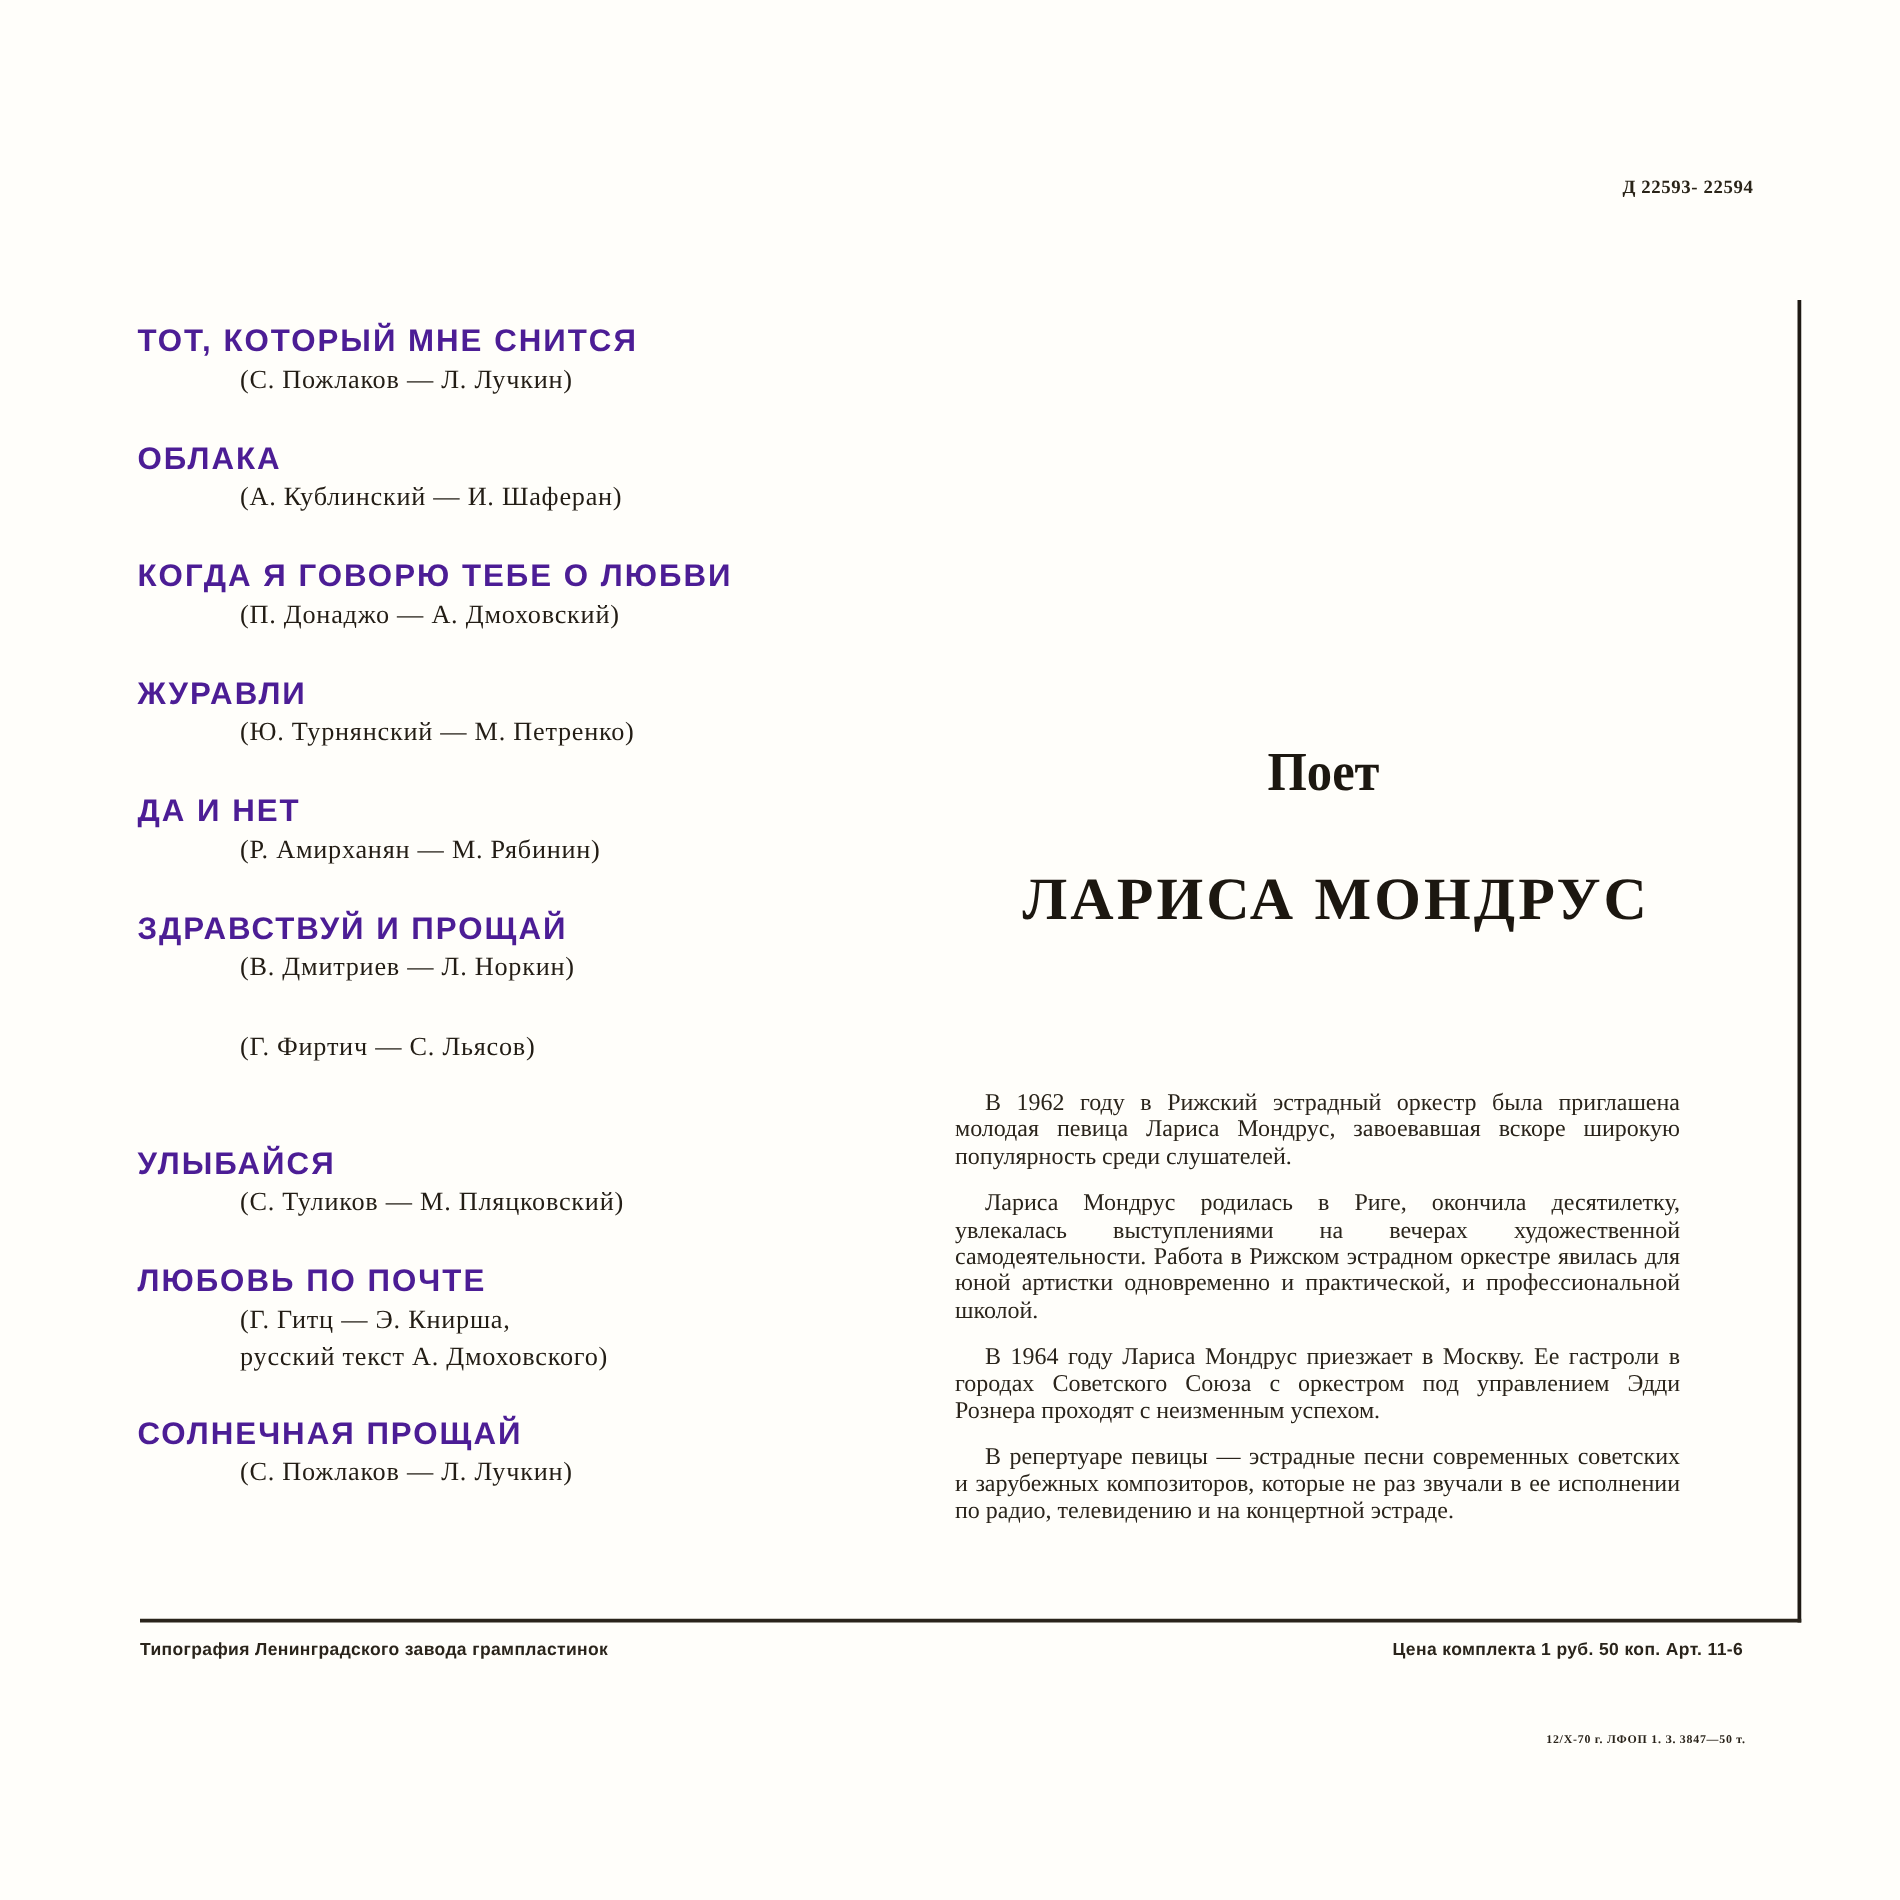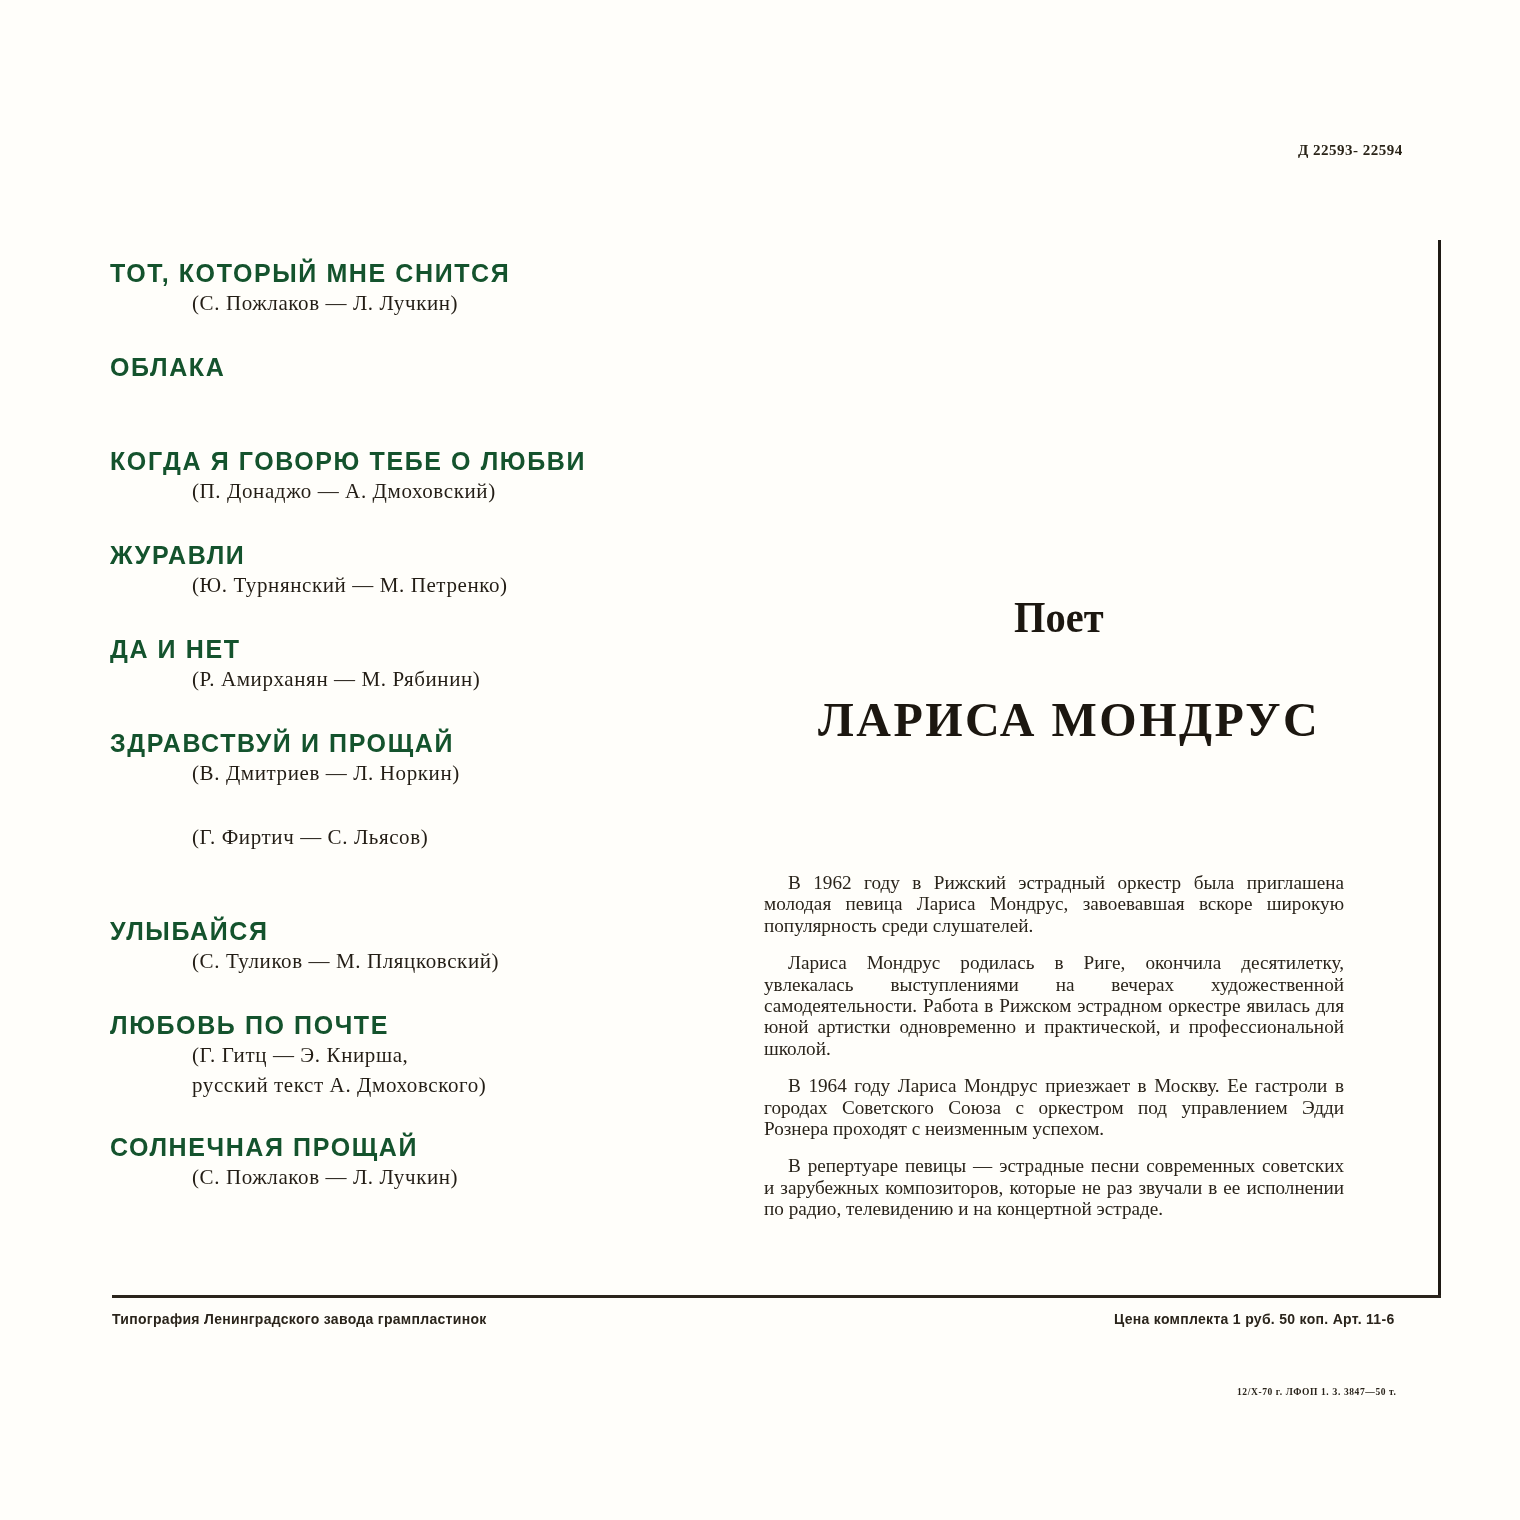--- a/index.html
+++ b/index.html
@@ -37,21 +37,21 @@
     padding: 0;
     position: absolute;
     left: 0;
     width: 600px;
   }
   .track-title {
     font-family: "Liberation Sans", sans-serif;
     font-weight: bold;
     font-size: 25px;
     letter-spacing: 1.6px;
-    color: #14532d;
+    color: #4c1d95;
     line-height: 30px;
     white-space: nowrap;
   }
   .track-credit {
     font-family: "Liberation Serif", serif;
     font-size: 21px;
     letter-spacing: 0.6px;
     line-height: 30px;
     margin-left: 82px;
     color: #231d15;
@@ -149,20 +149,21 @@
 
 <div class="catalog-number">Д 22593- 22594</div>
 
 <div class="tracklist">
   <div class="track" style="top:0px;">
     <div class="track-title">ТОТ, КОТОРЫЙ МНЕ СНИТСЯ</div>
     <div class="track-credit">(С. Пожлаков — Л. Лучкин)</div>
   </div>
   <div class="track" style="top:94px;">
     <div class="track-title">ОБЛАКА</div>
+    <div class="track-credit">(А. Кублинский — И. Шаферан)</div>
   </div>
   <div class="track" style="top:188px;">
     <div class="track-title">КОГДА Я ГОВОРЮ ТЕБЕ О ЛЮБВИ</div>
     <div class="track-credit">(П. Донаджо — А. Дмоховский)</div>
   </div>
   <div class="track" style="top:282px;">
     <div class="track-title">ЖУРАВЛИ</div>
     <div class="track-credit">(Ю. Турнянский — М. Петренко)</div>
   </div>
   <div class="track" style="top:376px;">

